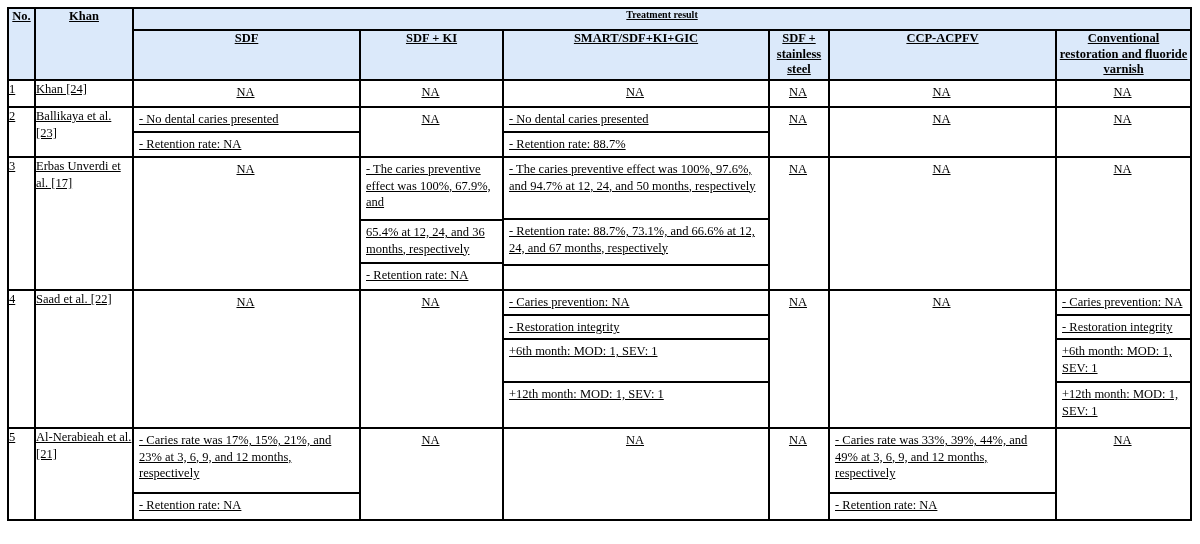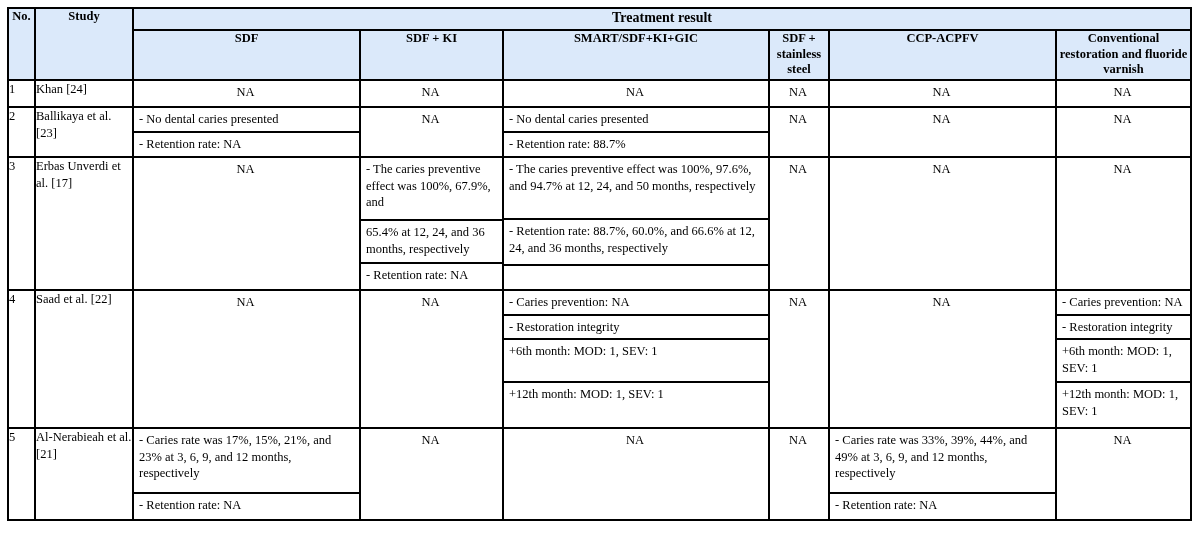--- a/index.html
+++ b/index.html
@@ -4,42 +4,42 @@
 <style>
   :root { --header-bg: #dbe9fa; --border-c: #000000; }
   * { box-sizing: border-box; }
   html, body { margin: 0; padding: 0; background: #ffffff; }
   body {
     width: 1200px; height: 544px;
     font-family: "Liberation Serif", serif;
     color: #000;
     overflow: hidden;
   }
-  .wrap { padding: 7px 0 0 7px; }
+  .wrap { padding: 7px 0 0 7px; text-decoration: underline; }
   table.results {
     border-collapse: collapse;
     table-layout: fixed;
     width: 1183px;
   }
   table.results th, table.results td {
     border: 2px solid var(--border-c);
     vertical-align: top;
     padding: 0;
     overflow: hidden;
   }
   thead th {
     background: var(--header-bg);
     font-weight: bold;
     font-size: 12.5px;
     text-align: center;
     vertical-align: middle;
     padding: 2px 4px;
     line-height: 1.25;
   }
-  th.group-head { font-size: 14px; }
+  th.group-head { font-size: 10px; }
   td.no-cell, td.study-cell {
     font-size: 12.5px;
     padding: 3px 4px 2px 4px;
     line-height: 1.35;
   }
   td.cell { padding: 0; }
   .stack { display: block; width: 100%; }
   .sub {
     font-size: 12.5px;
     line-height: 1.32;
@@ -60,21 +60,21 @@
         <col style="width:227px">
         <col style="width:143px">
       <col style="width:266px">
         <col style="width:60px">
         <col style="width:227px">
         <col style="width:135px">
     </colgroup>
     <thead>
       <tr style="height:22px">
         <th rowspan="2">No.</th>
-        <th rowspan="2">Study</th>
+        <th rowspan="2">Khan</th>
         <th colspan="6" class="group-head">Treatment result</th>
       </tr>
       <tr style="height:50px">
         <th>SDF</th>
         <th>SDF + KI</th>
         <th>SMART/SDF+KI+GIC</th>
         <th>SDF + stainless steel</th>
         <th>CCP-ACPFV</th>
         <th>Conventional restoration and fluoride varnish</th>
       </tr>
@@ -164,21 +164,21 @@
         <td class="cell">
             <div class="stack">
           <div class="sub tx" style="min-height:61px">- The caries preventive effect was 100%, 67.9%, and</div>
           <div class="sub tx" style="min-height:43px">65.4% at 12, 24, and 36 months, respectively</div>
           <div class="sub tx">- Retention rate: NA</div>
         </div>
           </td>
         <td class="cell">
             <div class="stack">
           <div class="sub tx" style="min-height:60px">- The caries preventive effect was 100%, 97.6%, and 94.7% at 12, 24, and 50 months, respectively</div>
-          <div class="sub tx" style="min-height:46px">- Retention rate: 88.7%, 60.0%, and 66.6% at 12, 24, and 36 months, respectively</div>
+          <div class="sub tx" style="min-height:46px">- Retention rate: 88.7%, 73.1%, and 66.6% at 12, 24, and 67 months, respectively</div>
           <div class="sub tx" style="min-height:21px"></div>
         </div>
           </td>
         <td class="cell">
             <div class="stack">
               <div class="sub na">NA</div>
             </div>
           </td>
         <td class="cell">
             <div class="stack">

